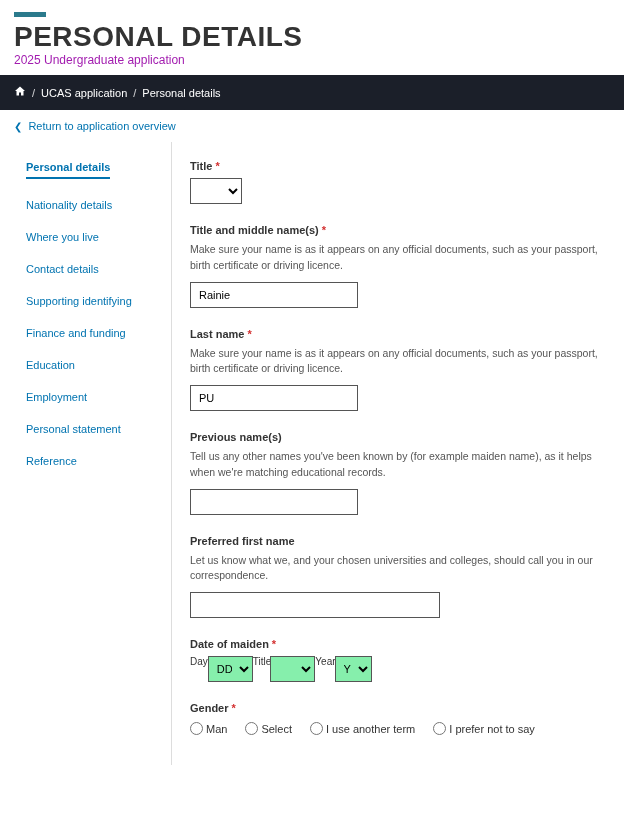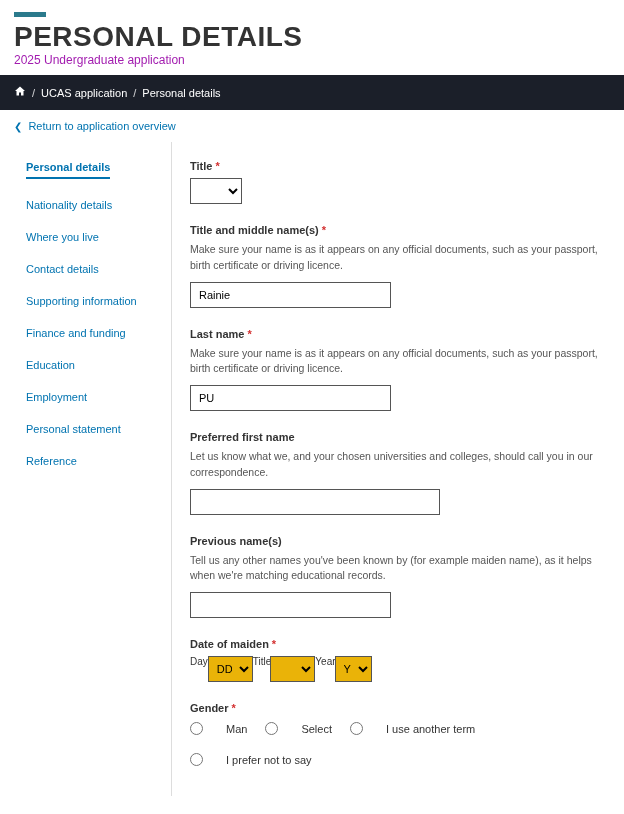--- a/index.html
+++ b/index.html
@@ -16,33 +16,33 @@
 .layout { display: flex; padding: 0 12px 30px 12px; }
 .sidebar { width: 160px; border-right: 1px solid #ddd; padding: 18px 12px 18px 14px; }
 .sidebar a { display: block; font-size: 11px; color: #0073b0; text-decoration: none; margin-bottom: 20px; cursor: pointer; }
 .sidebar a.active { font-weight: 700; border-bottom: 2px solid #0073b0; padding-bottom: 4px; display: inline-block; }
 .main { flex: 1; padding: 18px 8px 10px 18px; }
 .field { margin-bottom: 20px; }
 .label { font-weight: 700; font-size: 11px; color: #333; margin-bottom: 6px; }
 .req { color: #d32f2f; margin-left: 3px; }
 .hint { font-size: 10.5px; color: #555; line-height: 1.5; margin-bottom: 8px; }
 .input { border: 1px solid #555; padding: 6px 8px; font-size: 11px; background: #fff; }
-.input.short { width: 201px; }
+.input.short { width: 168px; }
 .input.med { width: 250px; }
 .select-small { border: 1px solid #555; padding: 5px 4px; font-size: 11px; background: #fff; }
 .select-title { width: 52px; }
 .dob-row { display: flex; gap: 0; }
 .dob-col { display: flex; flex-direction: row; }
 .dob-lbl { font-size: 10px; color: #333; margin-bottom: 4px; }
-.dob-sel { border: 1px solid #555; padding: 5px 4px; font-size: 11px; background: #eab308; text-align: left;}
+.dob-sel { border: 1px solid #555; padding: 5px 4px; font-size: 11px; background: #86efac; text-align: left;}
 .dob-sel.d { width: 45px; }
 .dob-sel.m { width: 45px; margin-left: -1px; padding-left: 21px; }
 .dob-sel.y { width: 37px; margin-left: -1px; }
 .radios { display: flex; gap: 18px; align-items: center; margin-top: 8px; flex-wrap: wrap;}
-.radio-opt { display: flex; align-items: center; gap: 23px; font-size: 11px; color: #333; cursor: pointer;}
+.radio-opt { display: flex; align-items: center; gap: 3px; font-size: 11px; color: #333; cursor: pointer;}
 .radio-opt input { width: 13px; height: 13px; cursor:pointer;}
 </style>
 </head>
 <body>
 
 <div class="header">
   <div class="title-bar"></div>
   <h1>PERSONAL DETAILS</h1>
   <div class="subtitle">2025 Undergraduate application</div>
 </div>
@@ -63,21 +63,21 @@
   <span class="chev">❮</span>
   <span>Return to application overview</span>
 </div>
 
 <div class="layout">
   <nav class="sidebar">
     <a class="active">Personal details</a>
     <a>Nationality details</a>
     <a>Where you live</a>
     <a>Contact details</a>
-    <a>Supporting information</a>
+    <a>Supporting identifying</a>
     <a>Finance and funding</a>
     <a>Education</a>
     <a>Employment</a>
     <a>Personal statement</a>
     <a>Reference</a>
   </nav>
 
   <div class="main">
 
     <div class="field">
@@ -91,29 +91,29 @@
       <input class="input short" value="Rainie" style="">
     </div>
 
     <div class="field">
       <div class="label"><span>Last name</span><span class="req">*</span></div>
       <div class="hint">Make sure your name is as it appears on any official documents, such as your passport, birth certificate or driving licence.</div>
       <input class="input short" value="PU" style="">
     </div>
 
     <div class="field">
+      <div class="label"><span>Previous name(s)</span></div>
+      <div class="hint">Tell us any other names you've been known by (for example maiden name), as it helps when we're matching educational records.</div>
+      <input class="input short" value="" style="">
+    </div>
+
+    <div class="field">
       <div class="label"><span>Preferred first name</span></div>
       <div class="hint">Let us know what we, and your chosen universities and colleges, should call you in our correspondence.</div>
       <input class="input med" value="" style="">
-    </div>
-
-    <div class="field">
-      <div class="label"><span>Previous name(s)</span></div>
-      <div class="hint">Tell us any other names you've been known by (for example maiden name), as it helps when we're matching educational records.</div>
-      <input class="input short" value="" style="">
     </div>
 
     <div class="field">
       <div class="label"><span>Date of maiden</span><span class="req">*</span></div>
       <div class="dob-row">
         <div class="dob-col">
           <span class="dob-lbl">Day</span>
           <select class="dob-sel d"><option>DD</option></select>
         </div>
         <div class="dob-col">

